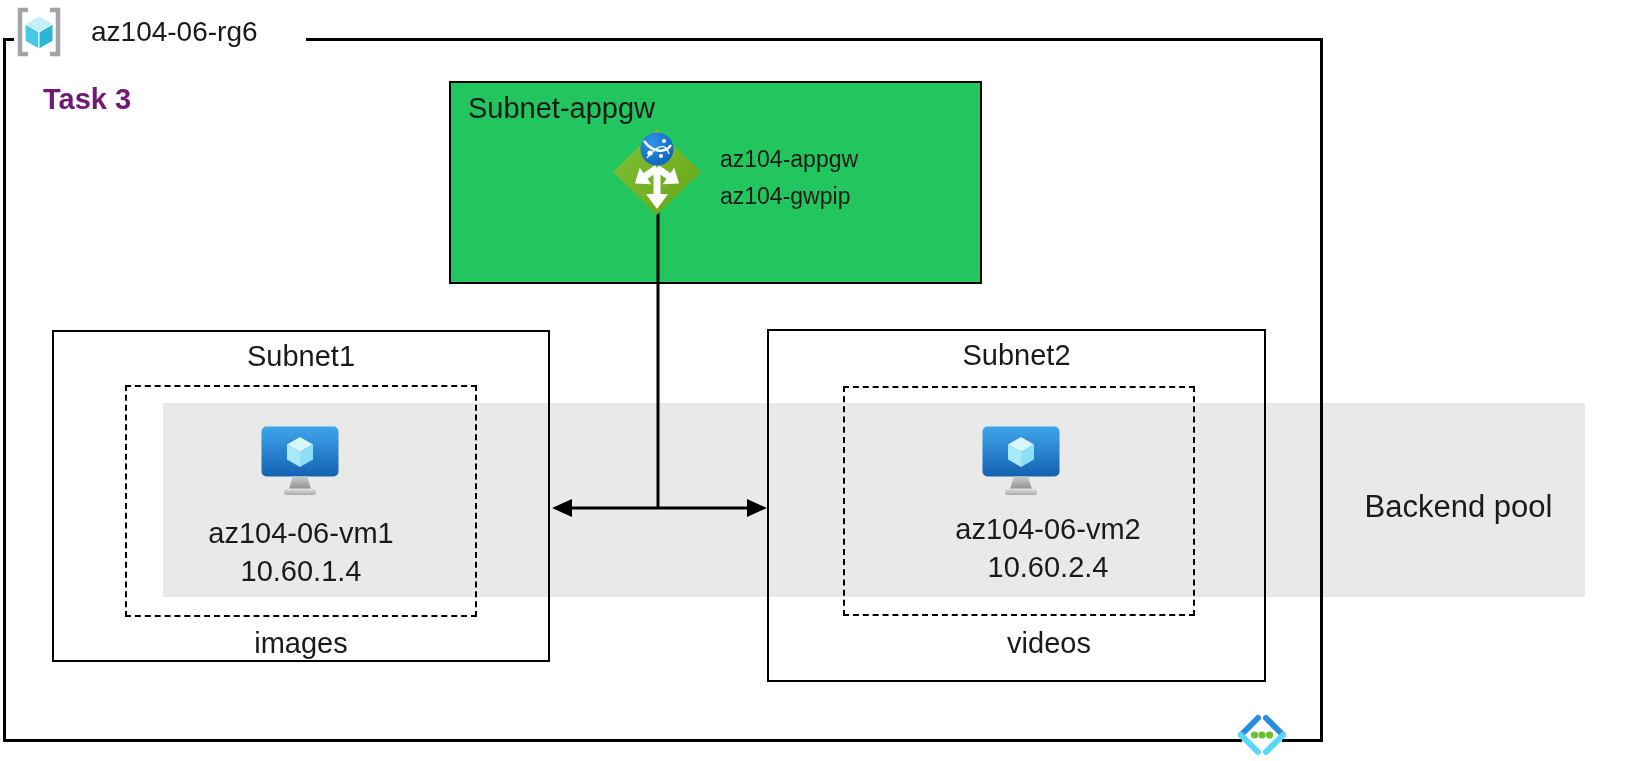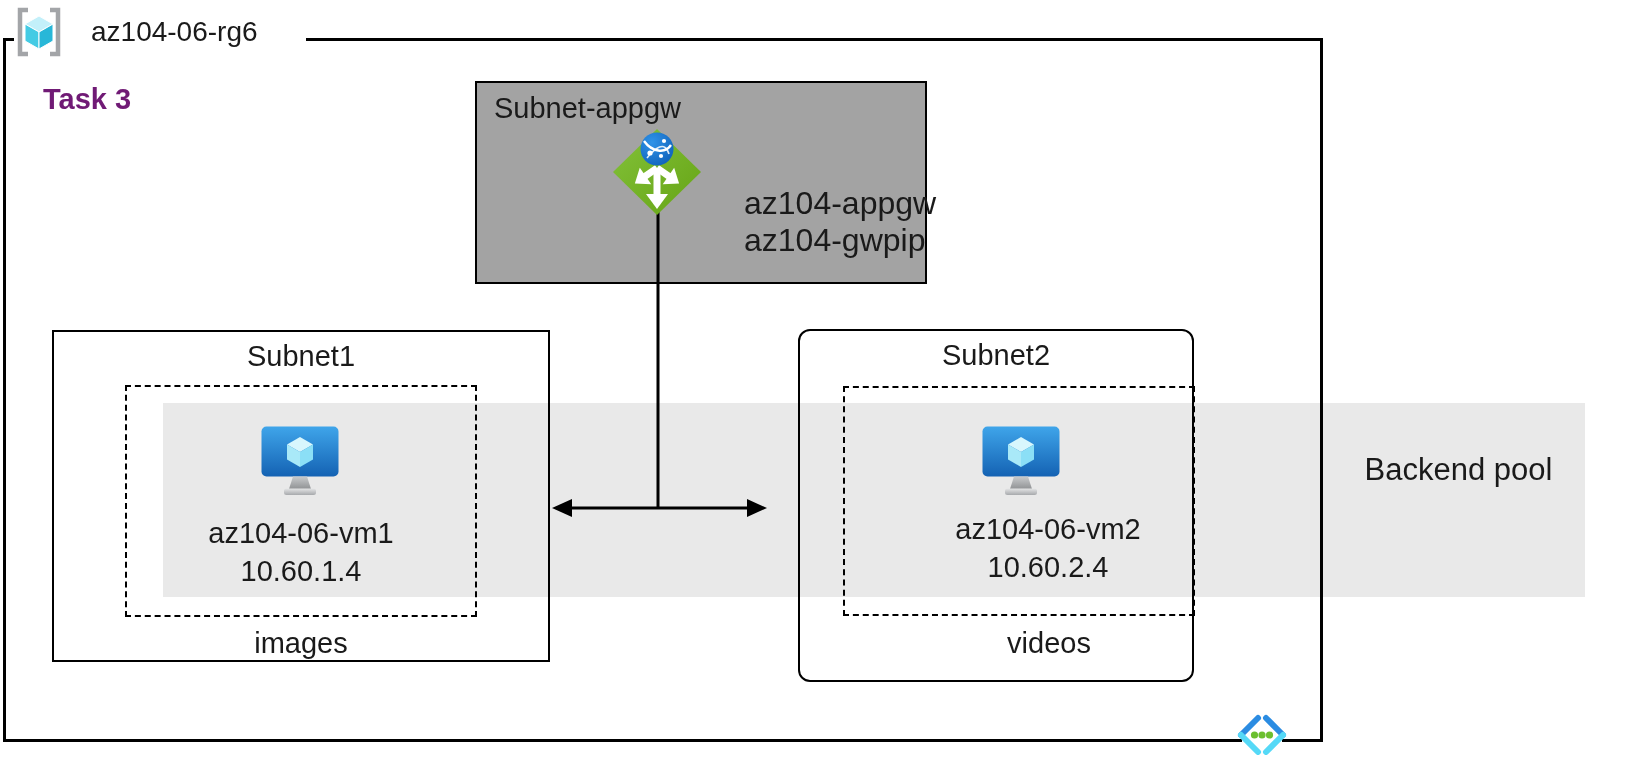--- a/index.html
+++ b/index.html
@@ -3,45 +3,45 @@
 <meta charset="utf-8">
 <style>
   html,body { margin:0; padding:0; background:#fff; }
   .canvas {
     position:relative; width:1625px; height:761px; overflow:hidden;
     background:#ffffff; font-family:"Liberation Sans", sans-serif; color:#1a1a1a;
   }
   
   .band { position:absolute; left:163px; top:403px; width:1422px; height:194px;
           background:#e9e9e9; z-index:0; }
-  .backend-pool-label { position:absolute; left:1316px; top:452px; width:285px;
+  .backend-pool-label { position:absolute; left:1316px; top:489px; width:285px;
           text-align:center; font-size:31px; z-index:1; }
 
   
   .rg-box { position:absolute; left:3px; top:38px; width:1320px; height:704px;
             border:3px solid #000; box-sizing:border-box; background:transparent; z-index:1; }
   .rg-label-strip { position:absolute; left:14px; top:6px; width:292px; height:52px;
             background:#fff; display:flex; align-items:center; gap:27px; z-index:4; }
   .rg-title { font-size:28px; white-space:nowrap; }
 
   .task-label { position:absolute; left:43px; top:83px; font-size:29px; font-weight:bold;
             color:#701a75; z-index:4; }
 
   
-  .appgw-box { position:absolute; left:475px; top:81px; width:452px; height:203px;
-            border:2.5px solid #000; box-sizing:border-box; background:#a3a3a3; z-index:2; }
+  .appgw-box { position:absolute; left:449px; top:81px; width:533px; height:203px;
+            border:2.5px solid #000; box-sizing:border-box; background:#22c55e; z-index:2; }
   .appgw-label { position:absolute; left:17px; top:9px; font-size:29px; }
   .appgw-icon { position:absolute; left:612px; top:128px; width:90px; height:88px; z-index:4; }
-  .appgw-text { position:absolute; left:744px; top:141px; font-size:32px; line-height:37px; z-index:4;margin-top:44px; }
+  .appgw-text { position:absolute; left:720px; top:141px; font-size:23px; line-height:37px; z-index:4; }
 
   
   .subnet-box { position:absolute; border:2.5px solid #000; box-sizing:border-box;
             background:transparent; z-index:2; }
   #subnet1 { left:52px;  top:330px; width:498px; height:332px; }
-  #subnet2 { left:798px; top:329px; width:396px; height:353px;border-radius:12px; }
+  #subnet2 { left:767px; top:329px; width:499px; height:353px; }
   .subnet-label { position:absolute; top:8px; left:0; width:100%; text-align:center; font-size:29px; }
 
   .dashed-box { position:absolute; border:2.5px dashed #000; box-sizing:border-box;
             background:transparent; z-index:2; }
   #dashed1 { left:125px; top:385px; width:352px; height:232px; }
   #dashed2 { left:843px; top:386px; width:352px; height:230px; }
 
   .vm-icon { position:absolute; width:80px; height:72px; z-index:4; }
   #vm1-icon { left:260px; top:425px; }
   #vm2-icon { left:981px; top:425px; }

